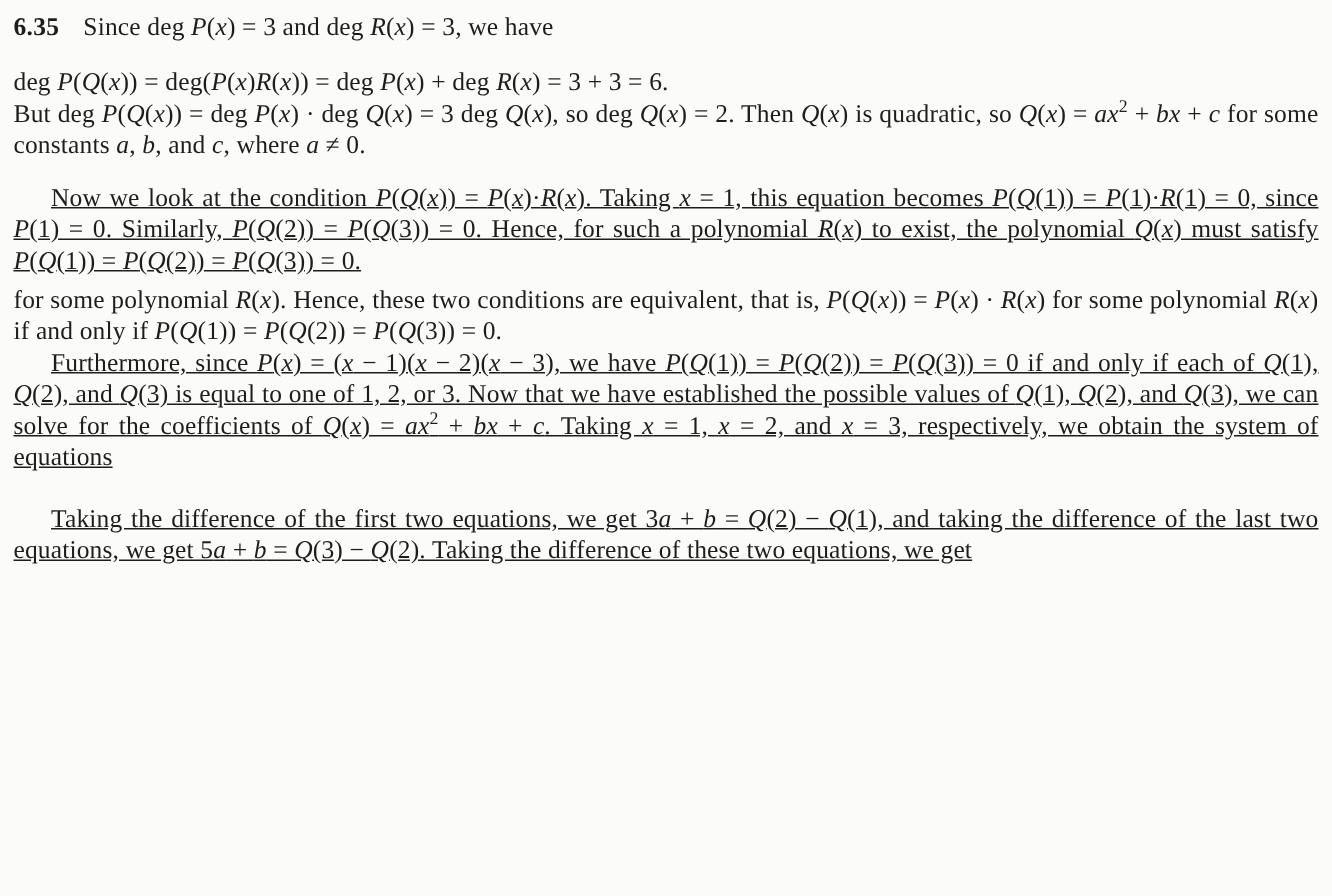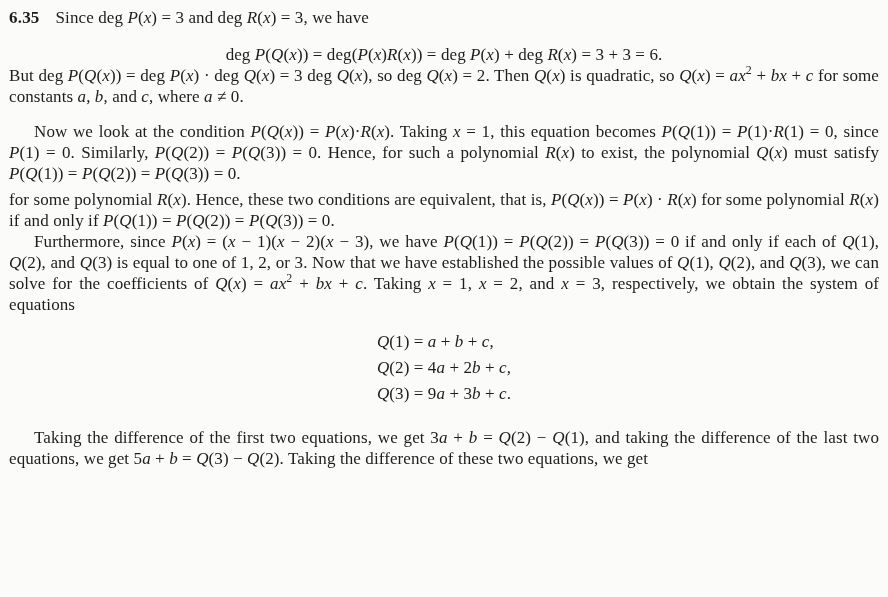--- a/index.html
+++ b/index.html
@@ -39,23 +39,23 @@
     font-weight: bold;
     margin-right: 16px;
     letter-spacing: 0.2px;
   }
   .para {
     margin: 0;
     text-align: justify;
   }
   .indent {
     text-indent: 25px;
+    text-decoration: underline;
   }
   .eq {
-    text-align: center;
   }
   .mt16 { margin-top: 16px; }
   .mt18 { }
   .mt14 { margin-top: 14px; }
   .mt5  { margin-top: 5px; }
   .mt0  { margin-top: 0; }
   .mt27 { margin-top: 20px; }
   .eqsys {
     text-align: center;
   }
@@ -79,23 +79,16 @@
   <p class="para mt18">But deg <i>P</i>(<i>Q</i>(<i>x</i>)) = deg <i>P</i>(<i>x</i>) · deg <i>Q</i>(<i>x</i>) = 3 deg <i>Q</i>(<i>x</i>), so deg <i>Q</i>(<i>x</i>) = 2. Then <i>Q</i>(<i>x</i>) is quadratic, so <i>Q</i>(<i>x</i>) = <i>ax</i><sup>2</sup> + <i>bx</i> + <i>c</i> for some constants <i>a</i>, <i>b</i>, and <i>c</i>, where <i>a</i> ≠ 0.</p>
 
   <p class="para indent mt14">Now we look at the condition <i>P</i>(<i>Q</i>(<i>x</i>)) = <i>P</i>(<i>x</i>)·<i>R</i>(<i>x</i>). Taking <i>x</i> = 1, this equation becomes <i>P</i>(<i>Q</i>(1)) = <i>P</i>(1)·<i>R</i>(1) = 0, since <i>P</i>(1) = 0.  Similarly, <i>P</i>(<i>Q</i>(2)) = <i>P</i>(<i>Q</i>(3)) = 0.  Hence, for such a polynomial <i>R</i>(<i>x</i>) to exist, the polynomial <i>Q</i>(<i>x</i>) must satisfy <i>P</i>(<i>Q</i>(1)) = <i>P</i>(<i>Q</i>(2)) = <i>P</i>(<i>Q</i>(3)) = 0.</p>
 
 
 
   <p class="para mt5">for some polynomial <i>R</i>(<i>x</i>).  Hence, these two conditions are equivalent, that is, <i>P</i>(<i>Q</i>(<i>x</i>)) = <i>P</i>(<i>x</i>) · <i>R</i>(<i>x</i>) for some polynomial <i>R</i>(<i>x</i>) if and only if <i>P</i>(<i>Q</i>(1)) = <i>P</i>(<i>Q</i>(2)) = <i>P</i>(<i>Q</i>(3)) = 0.</p>
 
   <p class="para indent mt18">Furthermore, since <i>P</i>(<i>x</i>) = (<i>x</i> − 1)(<i>x</i> − 2)(<i>x</i> − 3), we have <i>P</i>(<i>Q</i>(1)) = <i>P</i>(<i>Q</i>(2)) = <i>P</i>(<i>Q</i>(3)) = 0 if and only if each of <i>Q</i>(1), <i>Q</i>(2), and <i>Q</i>(3) is equal to one of 1, 2, or 3.  Now that we have established the possible values of <i>Q</i>(1), <i>Q</i>(2), and <i>Q</i>(3), we can solve for the coefficients of <i>Q</i>(<i>x</i>) = <i>ax</i><sup>2</sup> + <i>bx</i> + <i>c</i>.  Taking <i>x</i> = 1, <i>x</i> = 2, and <i>x</i> = 3, respectively, we obtain the system of equations</p>
 
-  <div class="eqsys mt14">
-    <div class="sysinner">
-      <div class="sysline"><i>Q</i>(1) = <i>a</i> + <i>b</i> + <i>c</i>,</div>
-      <div class="sysline"><i>Q</i>(2) = 4<i>a</i> + 2<i>b</i> + <i>c</i>,</div>
-      <div class="sysline"><i>Q</i>(3) = 9<i>a</i> + 3<i>b</i> + <i>c</i>.</div>
-    </div>
-  </div>
 
   <p class="para indent mt27">Taking the difference of the first two equations, we get 3<i>a</i> + <i>b</i> = <i>Q</i>(2) − <i>Q</i>(1), and taking the difference of the last two equations, we get 5<i>a</i> + <i>b</i> = <i>Q</i>(3) − <i>Q</i>(2).  Taking the difference of these two equations, we get</p>
 
 </div>
 
 </body></html>

